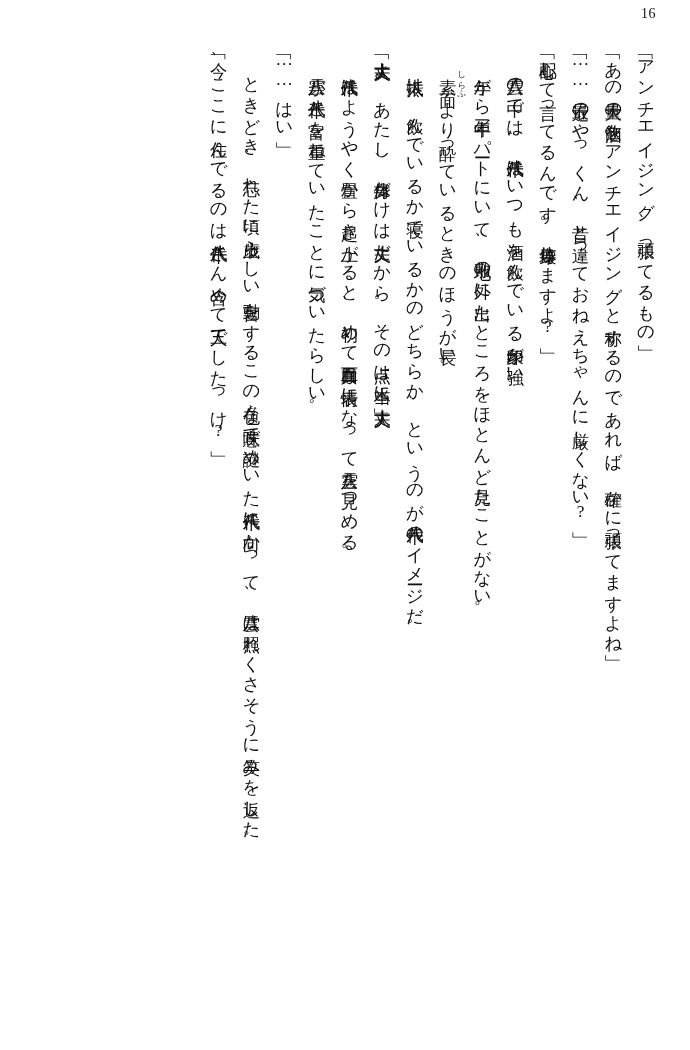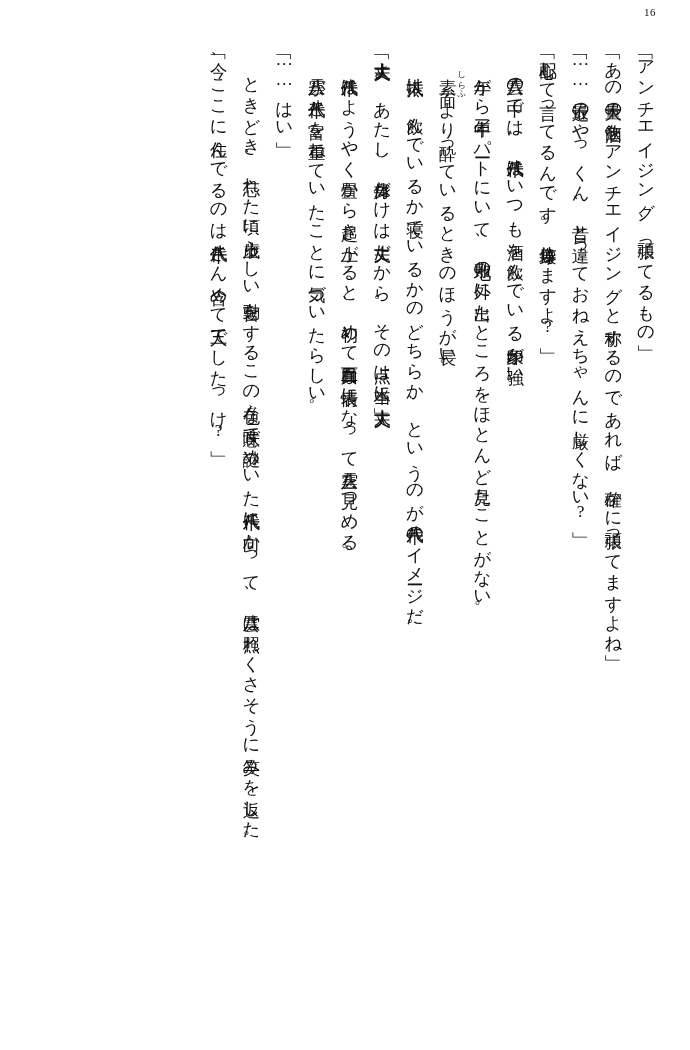--- a/index.html
+++ b/index.html
@@ -19,21 +19,21 @@
     position: relative;
     width: 690px;
     height: 1050px;
     box-sizing: border-box;
     background: #fff;
   }
   .page-number {
     position: absolute;
     top: 6px;
     right: 34px;
-    font-size: 11px;
+    font-size: 14px;
     letter-spacing: 0.5px;
     color: #111;
   }
   .text-body {
     position: absolute;
     top: 48px;
     right: 28px;
     bottom: 18px;
     left: 26px;
     writing-mode: vertical-rl;

